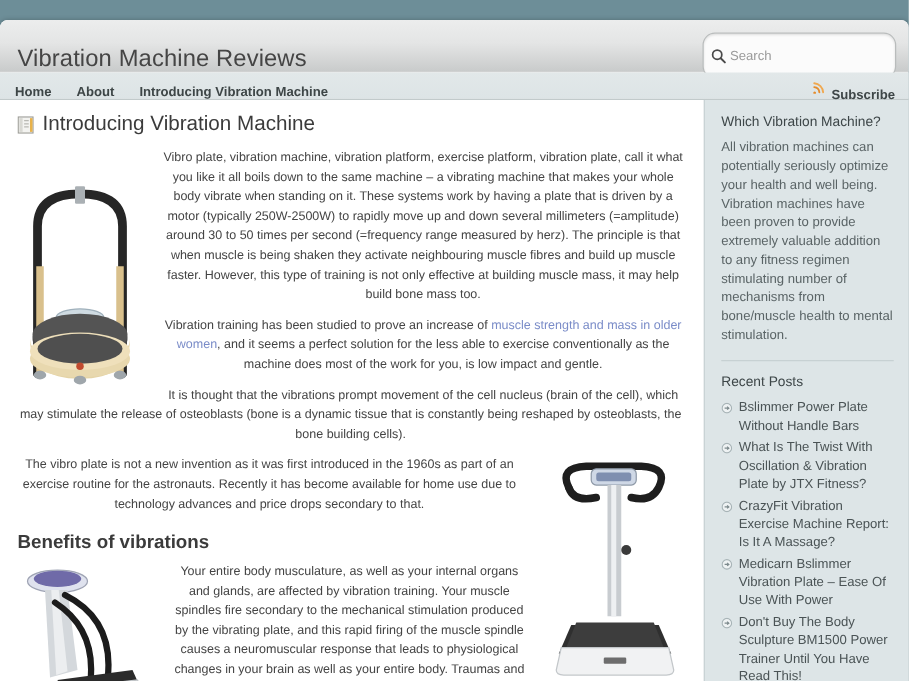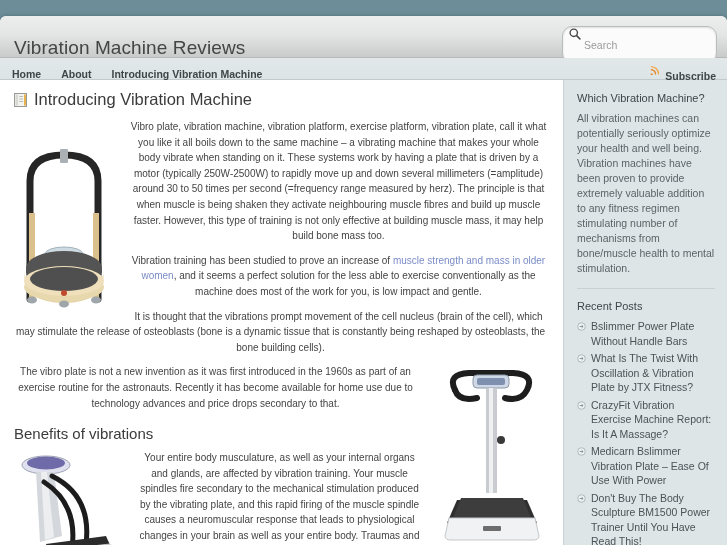--- a/index.html
+++ b/index.html
@@ -52,20 +52,21 @@
   }
   #search-wrap {
     position: absolute;
     right: 10px; top: 10px;
     width: 155px; height: 37px;
     background: #fbfbfb;
     border: 1px solid #b9bcbc;
     border-radius: 10px;
     box-shadow: inset 0 1px 2px rgba(0,0,0,.12);
     display: flex;
+    align-items: center;
   }
   #search-icon {
     width: 14px; height: 14px;
     margin: 0 2px 0 5px;
     flex: 0 0 auto;
     display: block;
   }
   #search-input {
     border: 0; outline: 0; background: transparent;
     font-family: "Liberation Sans", sans-serif;
@@ -149,21 +150,21 @@
     color: #444;
     text-align: center;
   }
   .para a, .inline-link {
     color: #7a8cc8;
     text-decoration: none;
     cursor: pointer;
   }
   #h2-benefits {
     font-size: 15px;
-    font-weight: normal;
+    font-weight: bold;
     color: #3b3b3b;
     margin: 14px 0 8px 4px;
     clear: none;
   }
 
   
   .fig { display: block; }
   .fig-left-1 { float: left; margin: 2px 14px 4px 6px; }
   .fig-left-2 { float: left; margin: 2px 14px 4px 4px; }
   .fig-right-1 { float: right; margin: 4px 4px 4px 14px; }

